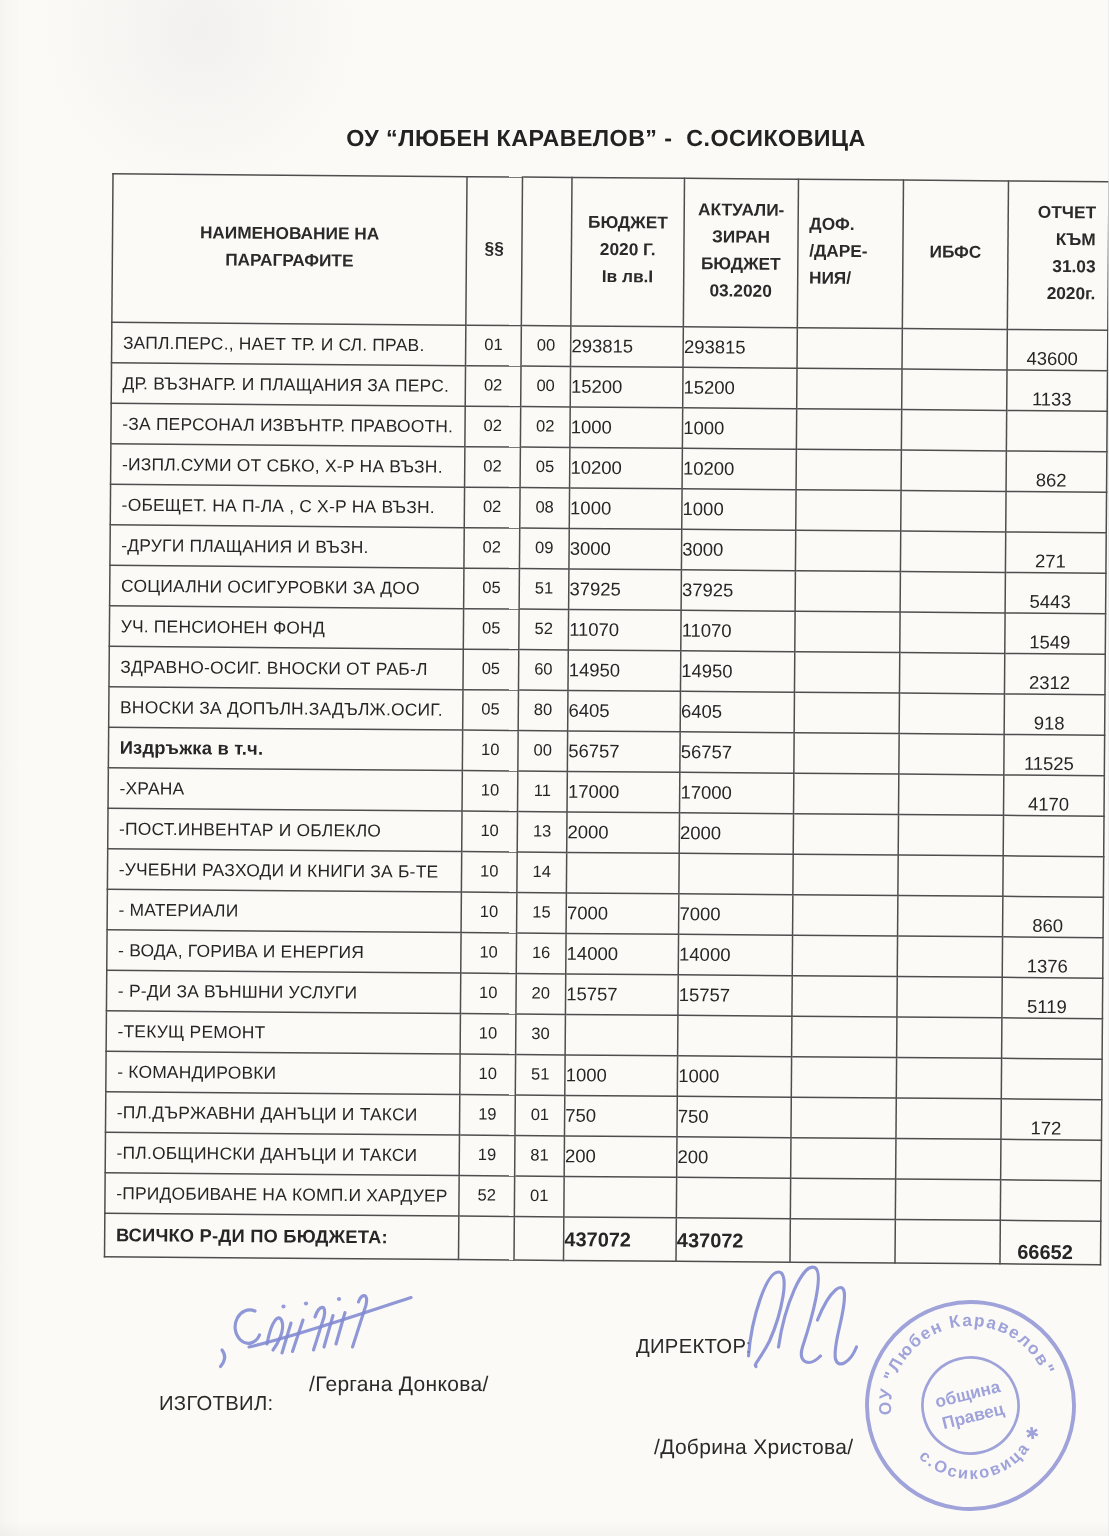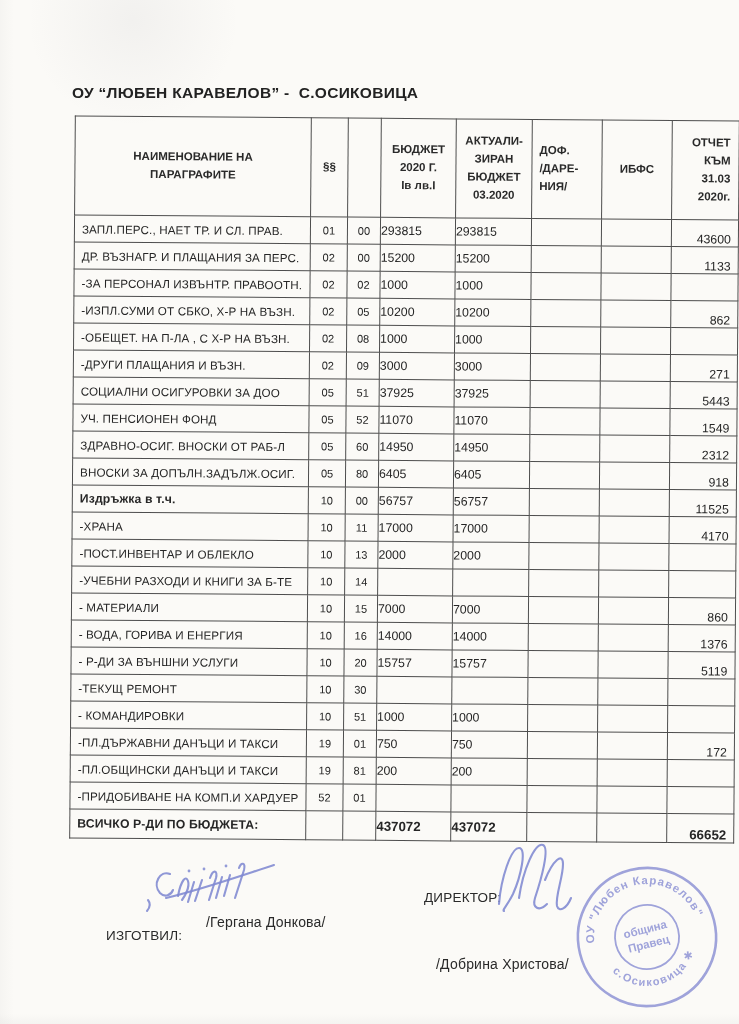--- a/index.html
+++ b/index.html
@@ -15,21 +15,21 @@
     background:#fbfaf7;
     background-image:
       linear-gradient(90deg, rgba(150,150,150,0.06) 0, rgba(0,0,0,0) 14px),
       linear-gradient(0deg, rgba(120,120,120,0.05) 0, rgba(0,0,0,0) 10px),
       radial-gradient(circle at 18% 2%, rgba(120,120,130,0.07), rgba(0,0,0,0) 9%);
     overflow:hidden;
     color:#2b2b2b;
   }
   .doc-title{
     position:absolute;left:72px;top:84px;width:664px;
-    text-align:left;
+    text-align:center;
     font-size:15.5px;font-weight:700;letter-spacing:.3px;
     color:#222;
     white-space:pre;
   }
   .table-wrap{
     position:absolute;left:72px;top:118px;width:665px;
     transform:rotate(.45deg);
     transform-origin:50% 50%;
   }
   table.budget{
@@ -58,21 +58,21 @@
   }
   td.c-name{
     text-align:left;padding-left:7px;padding-right:2px;
     font-size:11.6px;letter-spacing:.15px;
     white-space:nowrap;
   }
   td.c-p{text-align:center;font-size:11px;}
   td.c-num{text-align:left;padding-right:14px;}
   td.c-dof,td.c-ibfs{text-align:right;}
   td.c-rep{
-    text-align:right;padding-right:7px;
+    text-align:center;padding-right:7px;
     vertical-align:bottom;
   }
   tr.bold-name td.c-name{font-weight:700;font-size:12.2px;}
   tr.bold-values td{font-weight:700;}
   tr.bold-values td.c-num,tr.bold-values td.c-rep{font-size:13.3px;}
   tr.bold-values td{height:28px;}
 
   .footer-label{
     position:absolute;
     font-size:13.5px;color:#2a2a2a;letter-spacing:.2px;

